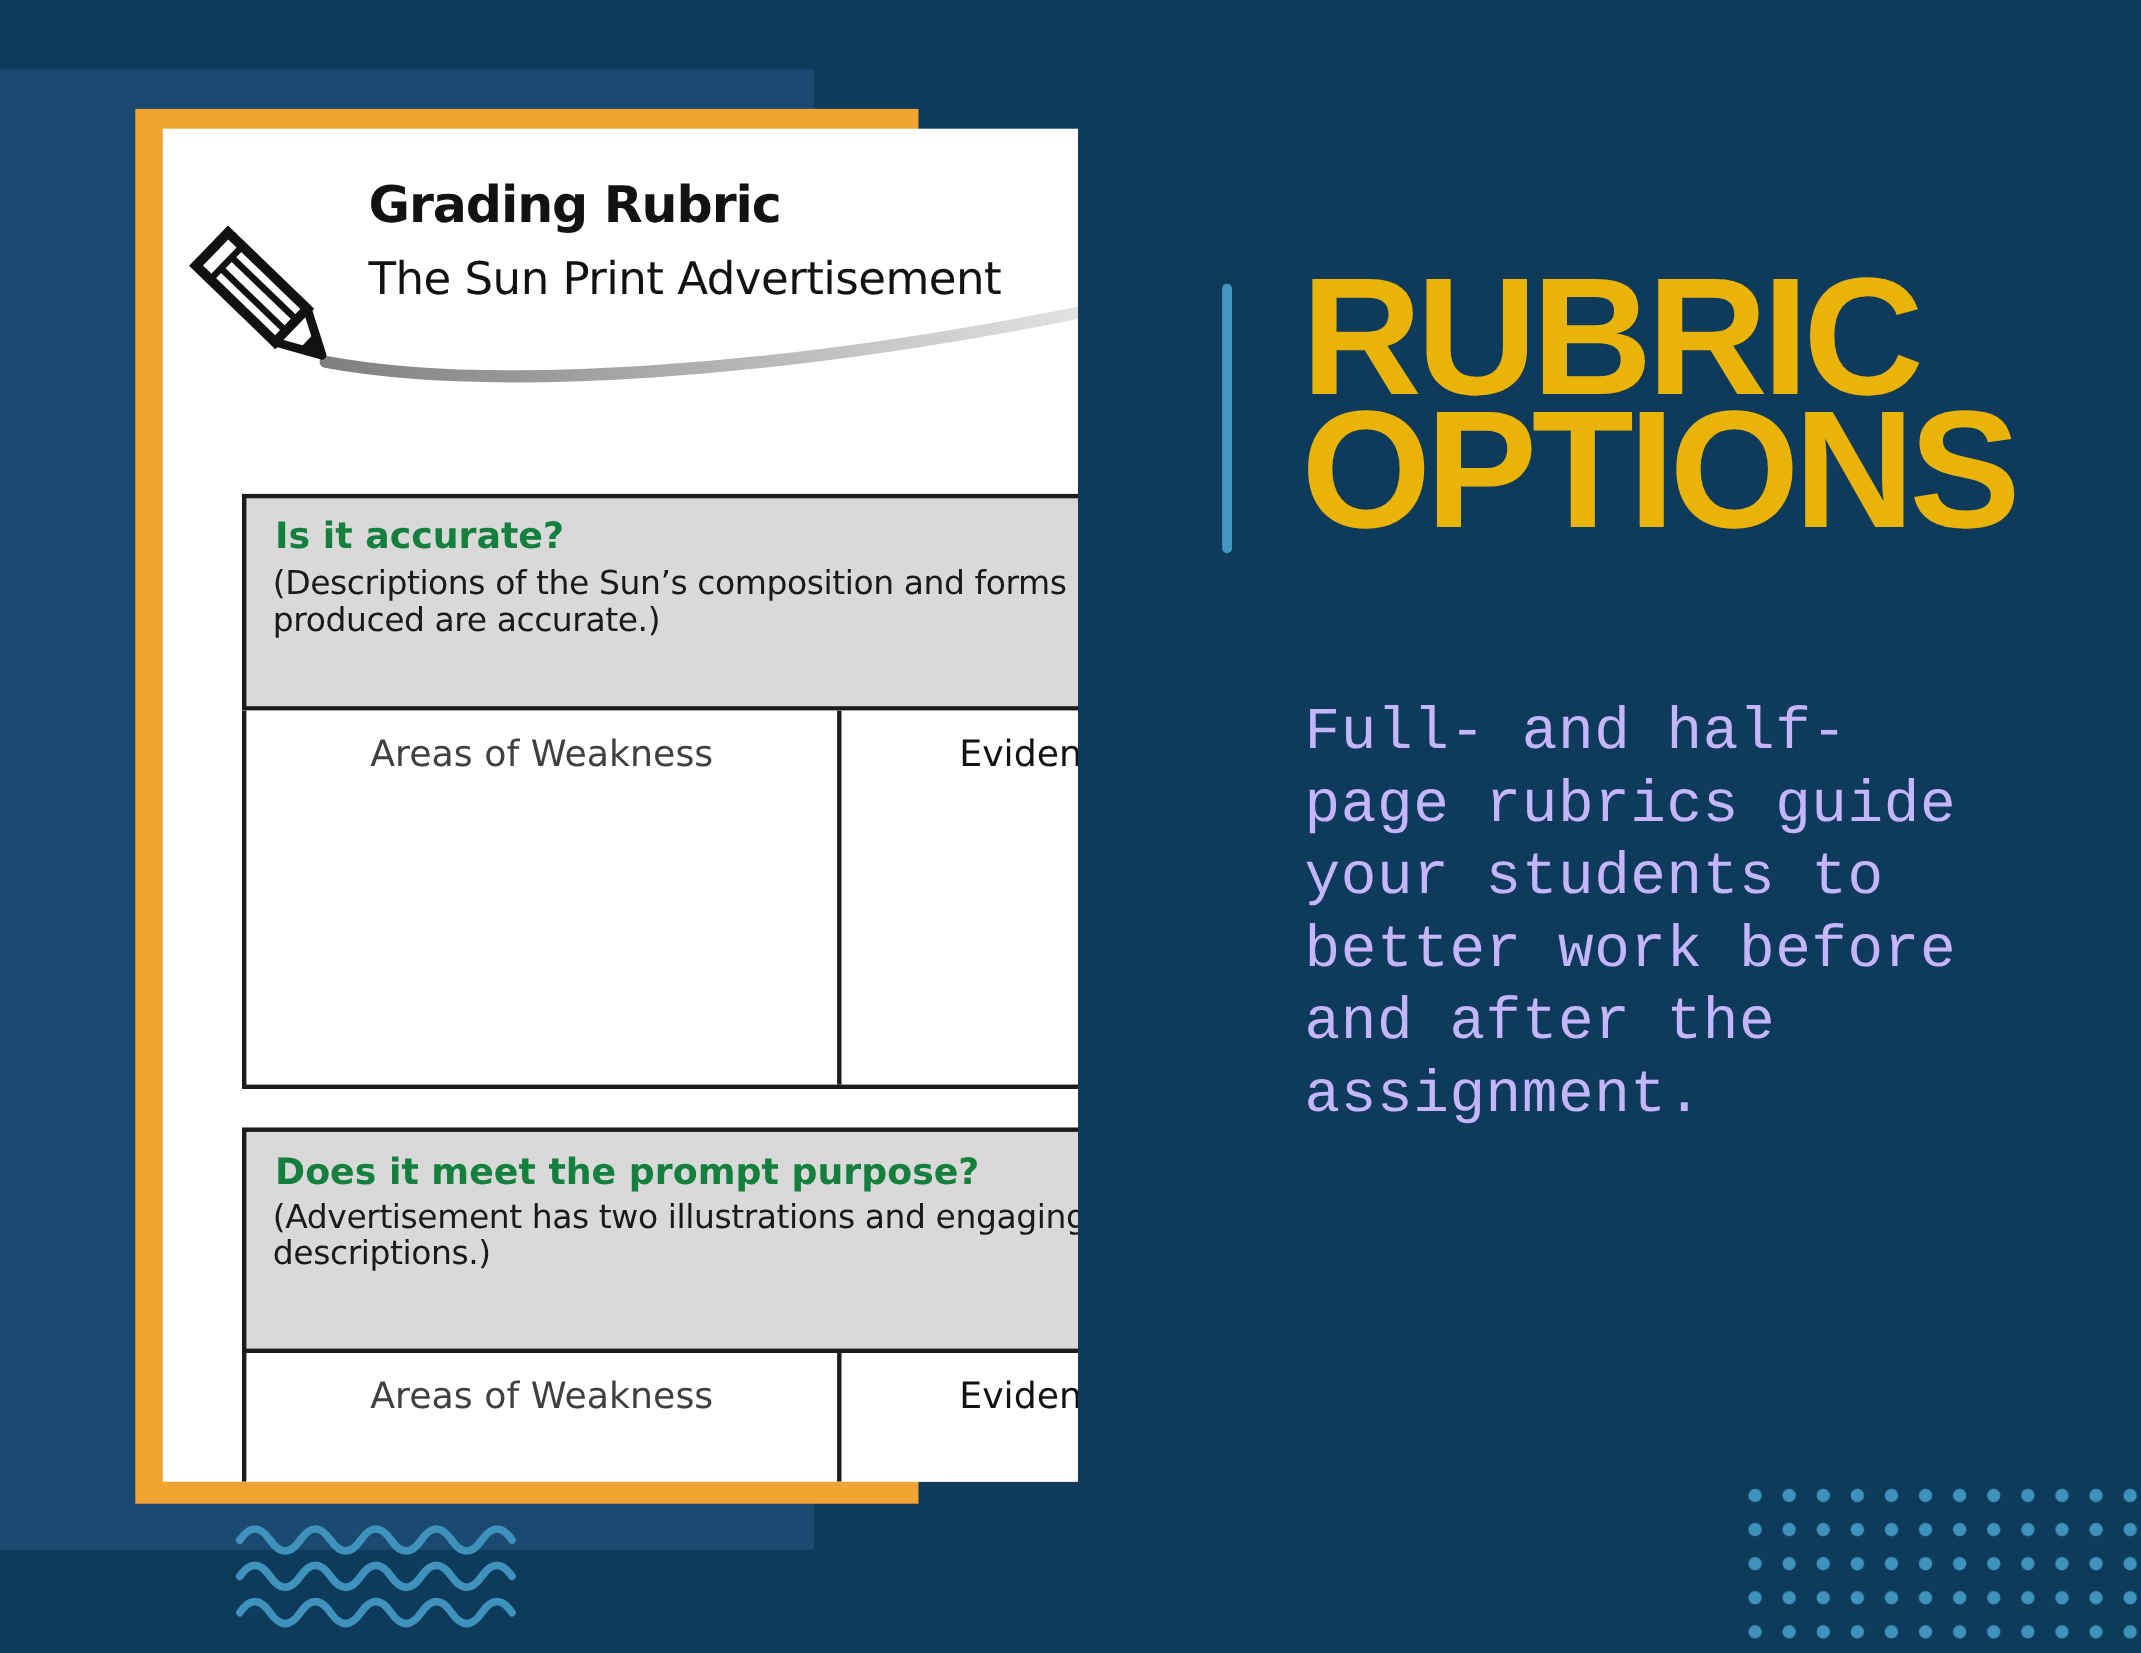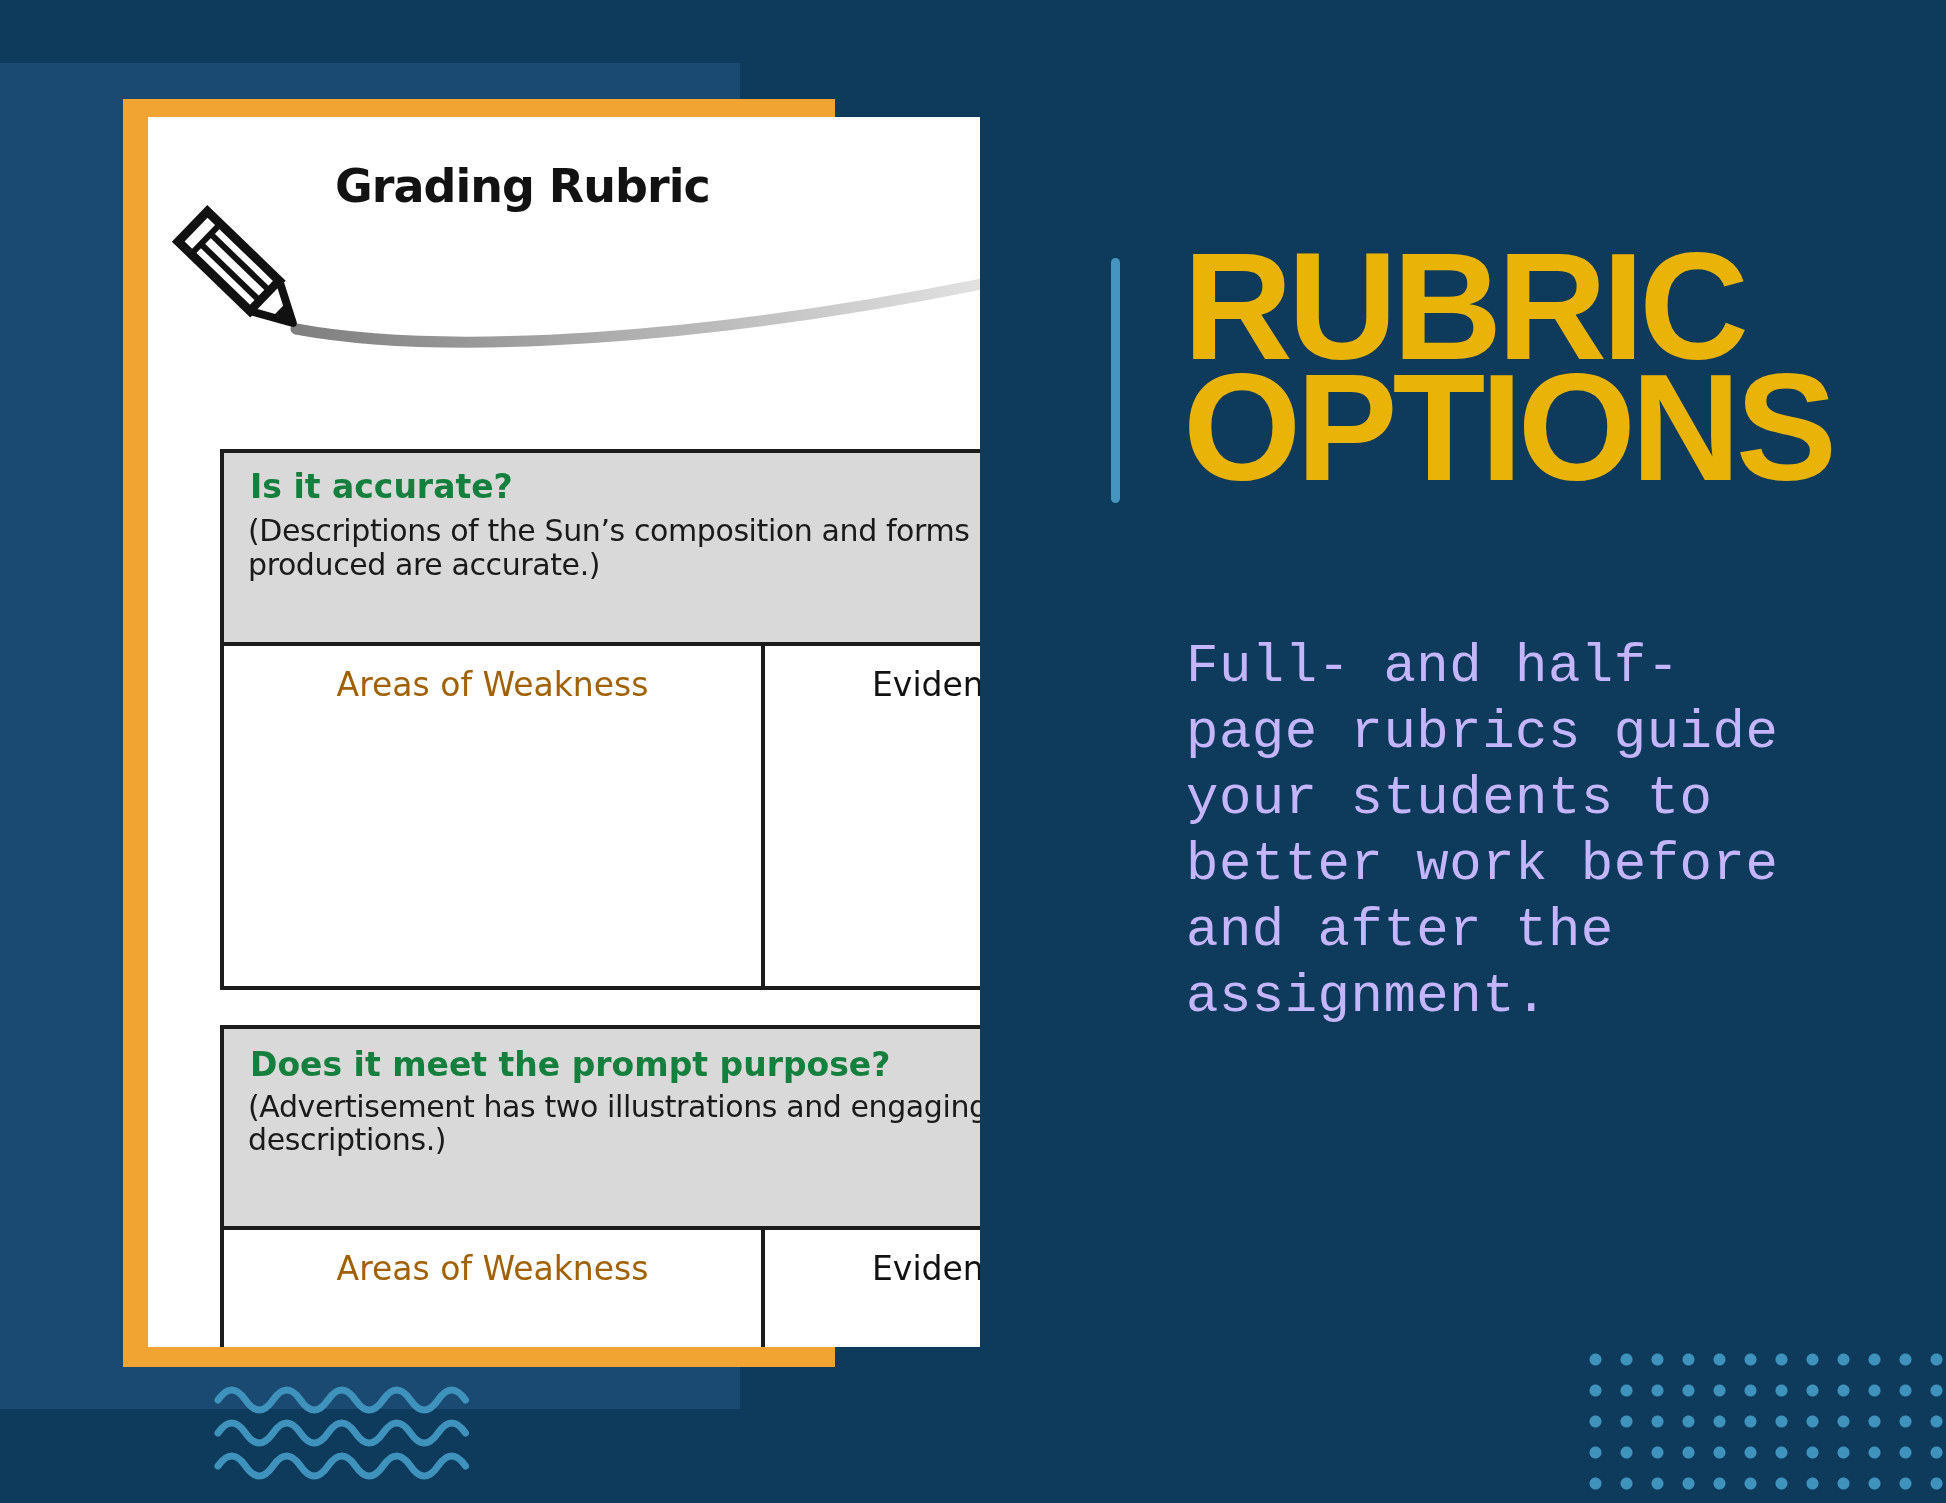--- a/index.html
+++ b/index.html
@@ -90,21 +90,21 @@
   #table2 { top: 1113px; height: 117px; }
   .col-divider {
     position: absolute;
     left: 537px; top: 0; bottom: 0;
     width: 4px; background: #1c1c1c;
   }
   .col1-header {
     position: absolute;
     left: 0; top: 19px; width: 537px;
     text-align: center;
-    font-size: 33px; color: #a16207;
+    font-size: 33px; color: #404040;
   }
   .col2-header {
     position: absolute;
     left: 648px; top: 19px;
     font-size: 33px; color: #121212;
     white-space: nowrap;
   }
 
   
   .accent-bar {
@@ -171,20 +171,21 @@
           <rect x="8" y="59" width="100" height="42" fill="#ffffff" stroke="#111111" stroke-width="9"></rect>
           <line x1="26" y1="59" x2="26" y2="101" stroke="#111111" stroke-width="6"></line>
           <line x1="26" y1="73" x2="108" y2="73" stroke="#111111" stroke-width="6"></line>
           <line x1="26" y1="87" x2="108" y2="87" stroke="#111111" stroke-width="6"></line>
           <polygon points="108,59 147,80 108,101" fill="#ffffff" stroke="#111111" stroke-width="8" stroke-linejoin="round"></polygon>
           <polygon points="128,69 147,80 128,91" fill="#111111"></polygon>
         </g>
       </svg>
 
       <div class="doc-title">Grading Rubric</div>
+      <div class="doc-subtitle">The Sun Print Advertisement</div>
 
       <div class="gray-box" id="box1">
         <span class="box-heading">Is it accurate?</span>
         <span class="box-desc d1">(Descriptions of the Sun’s composition and forms</span>
         <span class="box-desc d2">produced are accurate.)</span>
       </div>
 
       <div class="rubric-table" id="table1">
         <div class="col-divider"></div>
         <span class="col1-header">Areas of Weakness</span>

